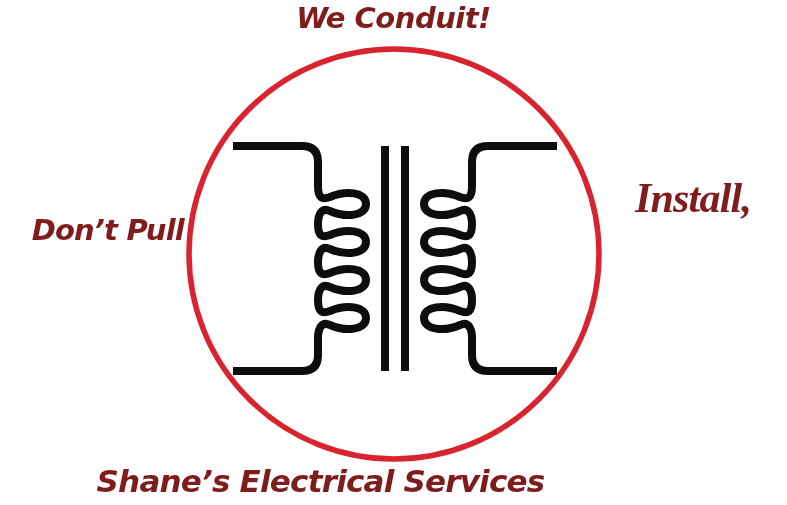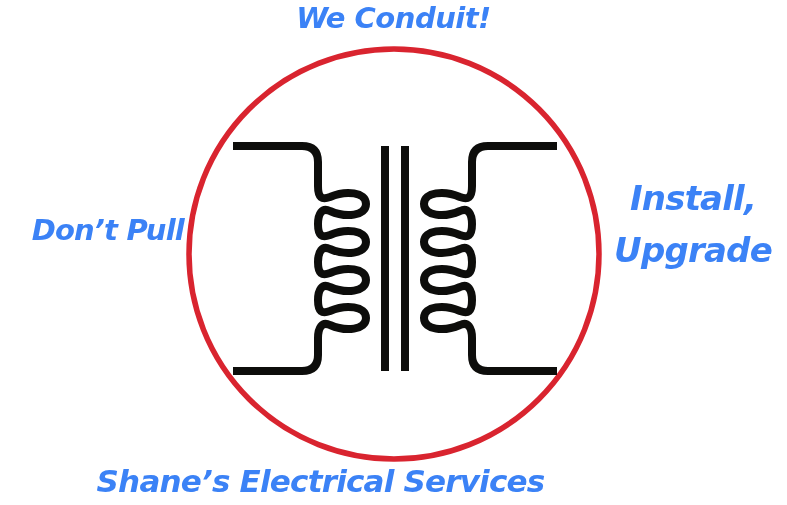--- a/index.html
+++ b/index.html
@@ -2,27 +2,27 @@
 <html><head>
 <meta charset="utf-8">
 <style>
   html, body { margin: 0; padding: 0; background: #ffffff; }
   body { width: 787px; height: 505px; position: relative; overflow: hidden; }
   .label {
     position: absolute;
     font-family: "DejaVu Sans", sans-serif;
     font-style: italic;
     font-weight: 600;
-    color: #3b82f6;
+    color: #7f1d1d;
     white-space: nowrap;
     line-height: 1;
   }
   #top-label { left: 0; width: 787px; top: 4px; text-align: center; font-size: 29px; letter-spacing: -0.5px; }
   #left-label { left: 14px; top: 207px; font-size: 29px; text-align: right; width: 170px; line-height: 46px; letter-spacing: -0.8px; }
-  #right-label { left: 603px; top: 172px; font-size: 34px; text-align: center; width: 180px; line-height: 52px; letter-spacing: -0.8px; }
+  #right-label { left: 603px; top: 172px; font-size: 42px; text-align: center; width: 180px; line-height: 52px; letter-spacing: -0.8px; font-family: Liberation Serif, serif; }
   #bottom-label { left: 0; width: 641px; top: 466px; text-align: center; font-size: 31px; letter-spacing: -0.8px; }
   svg#diagram { position: absolute; left: 0; top: 0; }
 </style>
 </head>
 <body>
 
 <svg id="diagram" width="787" height="505" viewBox="0 0 787 505">
   <circle cx="394" cy="254" r="205" fill="none" stroke="#d9242f" stroke-width="5.5"></circle>
 
   <g fill="none" stroke="#0d0d0b" stroke-width="8" stroke-linecap="butt" stroke-linejoin="round">
@@ -48,16 +48,15 @@
 </svg>
 
 <div id="top-label" class="label">We Conduit!</div>
 
 <div id="left-label" class="label">
   <div>Don’t Pull</div>
 </div>
 
 <div id="right-label" class="label">
   <div>Install,</div>
-  <div>Upgrade</div>
 </div>
 
 <div id="bottom-label" class="label">Shane’s Electrical Services</div>
 
 </body></html>

